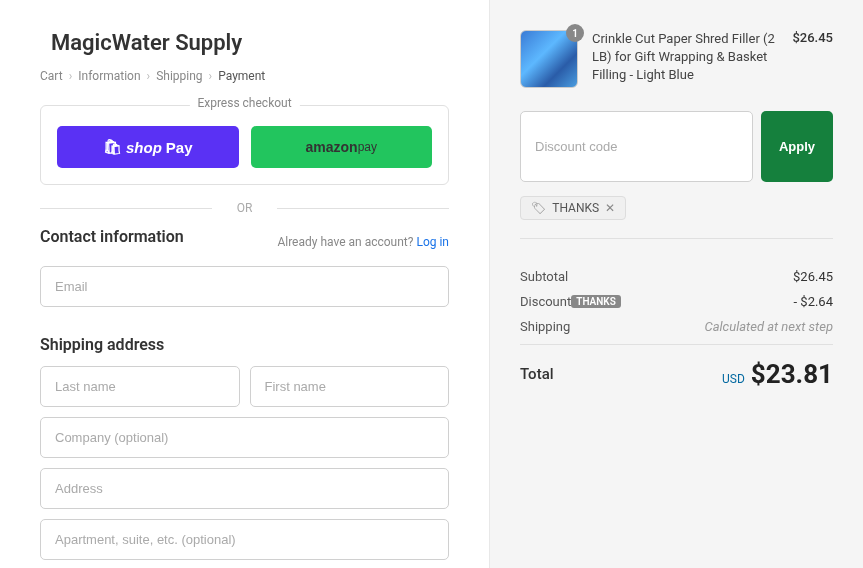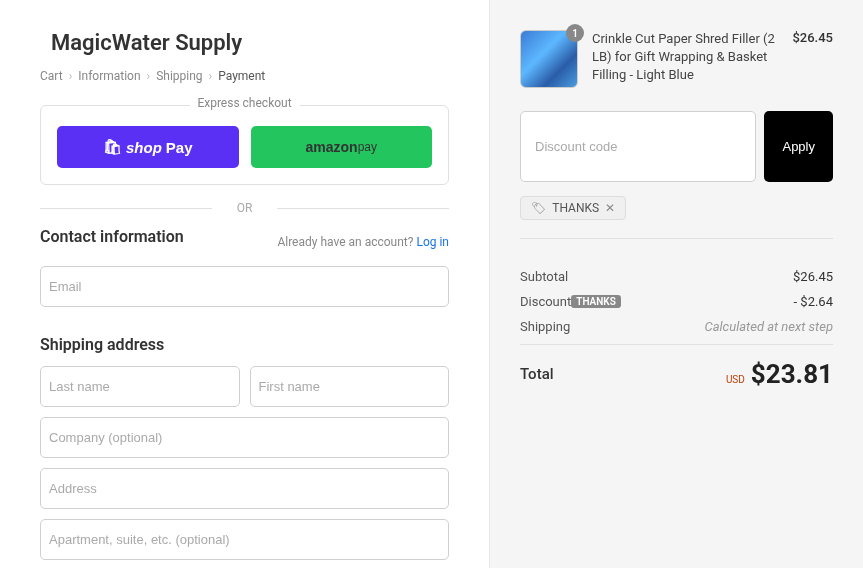--- a/index.html
+++ b/index.html
@@ -136,21 +136,21 @@
     .contact-header .log-in {
       color: #1a73e8;
       text-decoration: none;
       font-size: 12px;
     }
 
     .form-input {
       width: 100%;
       border: 1px solid #d0d0d0;
       border-radius: 5px;
-      padding: 12px 8px;
+      padding: 12px 14px;
       font-size: 13px;
       color: #555;
       outline: none;
       background: #fff;
       margin-bottom: 10px;
     }
     .form-input::placeholder { color: #aaa; }
 
     .form-row {
       display: flex;
@@ -233,27 +233,27 @@
       border: 1px solid #d0d0d0;
       border-radius: 5px;
       padding: 10px 14px;
       font-size: 13px;
       background: #fff;
       outline: none;
       color: #555;
     }
     .discount-input::placeholder { color: #aaa; }
     .btn-apply {
-      background: #000000;
+      background: #15803d;
       color: #fff;
       border: none;
       border-radius: 5px;
       padding: 28px 18px;
       font-size: 13px;
-      font-weight: 400;
+      font-weight: 700;
       cursor: pointer;
     }
 
     .discount-tag {
       display: inline-flex;
       align-items: center;
       gap: 6px;
       background: #f0f0f0;
       border: 1px solid #ddd;
       border-radius: 4px;
@@ -313,22 +313,22 @@
       font-size: 15px;
       color: #333;
       font-weight: 500;
     }
     .total-value-wrap {
       display: flex;
       align-items: baseline;
       gap: 6px;
     }
     .total-currency {
-      font-size: 10px;
-      color: #c2410c;
+      font-size: 12px;
+      color: #0369a1;
       text-align: right;
     }
     .total-value {
       font-size: 26px;
       font-weight: 700;
       color: #222;
     }
   </style>
 </head>
 <body>

